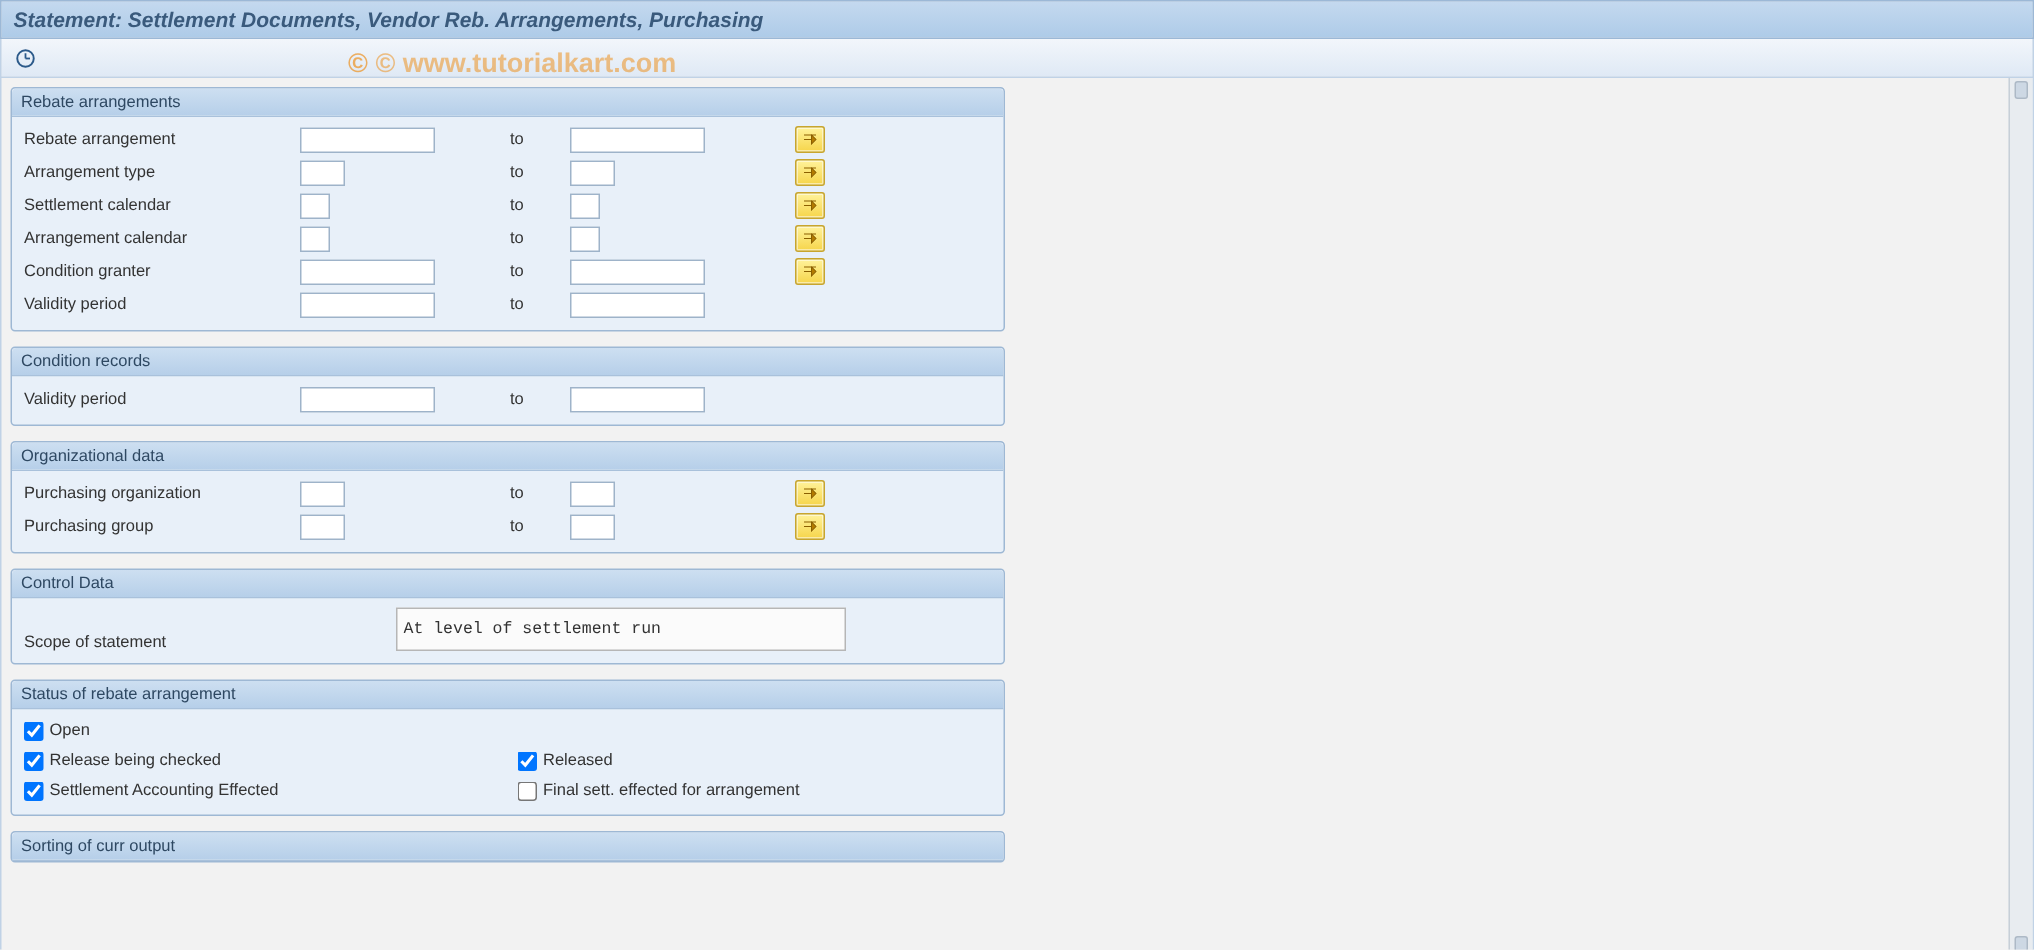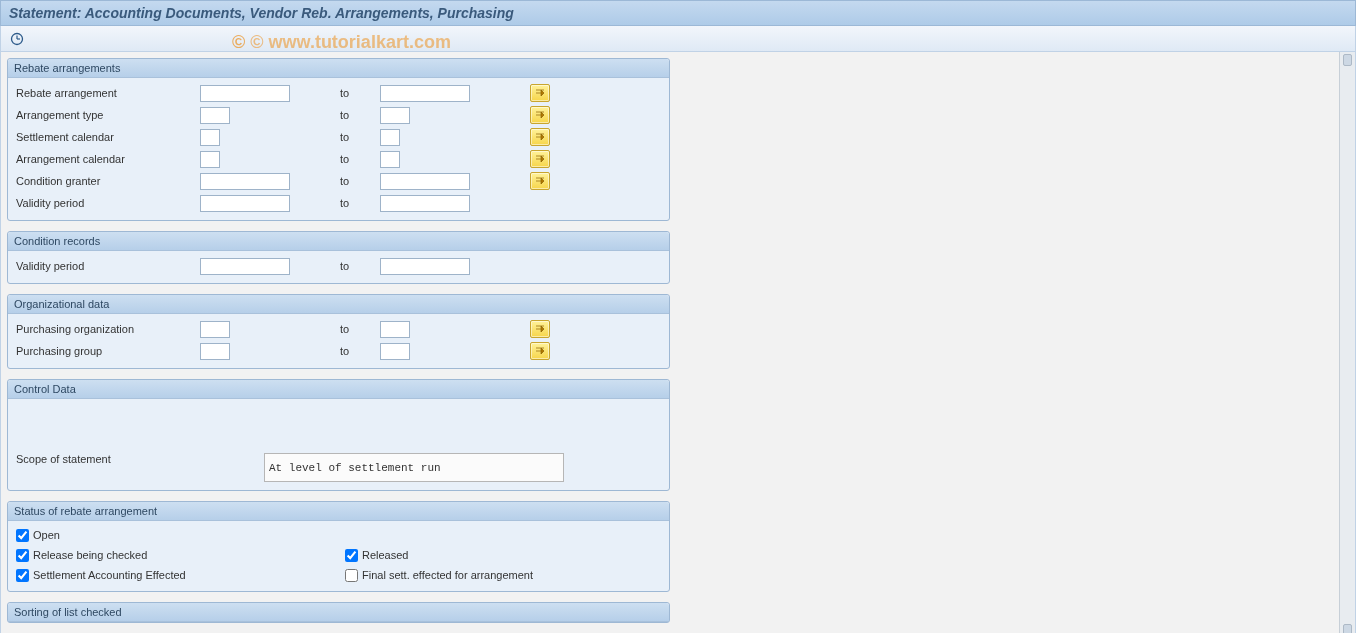--- a/index.html
+++ b/index.html
@@ -127,21 +127,21 @@
       align-items: center;
       padding: 2px 8px;
       min-height: 20px;
       gap: 4px;
     }
     .checkbox-row input[type=checkbox] {
       width: 13px; height: 13px;
     }
     .chk-col1 { width: 290px; display:flex; align-items:center; gap:4px;}
     .chk-col2 { display:flex; align-items:center; gap:4px;padding-left:35px;}
-    .scope-row { display:flex; align-items:flex-start; padding: 2px 8px; min-height: 22px; margin-top: 48px; }
+    .scope-row { display:flex; align-items:flex-end; padding: 2px 8px; min-height: 22px; }
     .scope-input {
       background: #fbfbfb;
       border: 1px solid #b6b6b6;
       height: 29px;
       width: 300px;
       padding: 0 4px;
       font-family: "Courier New", monospace;
       font-size: 11px;
       color: #333;
     }
@@ -152,21 +152,21 @@
       font-size: 18px;
       font-weight: bold;
       pointer-events: none;
     }
     .watermark .copy { color: rgba(237,145,33,0.7); }
   </style>
 </head>
 <body>
 
 <div class="title-bar">
-  <span>Statement: Accounting Documents, Vendor Reb. Arrangements, Purchasing</span>
+  <span>Statement: Settlement Documents, Vendor Reb. Arrangements, Purchasing</span>
 </div>
 
 <div class="toolbar">
   <span class="toolbar-icon">
     <svg width="14" height="14" viewBox="0 0 14 14">
       <circle cx="7" cy="7" r="5.5" fill="none" stroke="#2c5a8a" stroke-width="1.3"></circle>
       <line x1="7" y1="7" x2="7" y2="3.5" stroke="#2c5a8a" stroke-width="1.2"></line>
       <line x1="7" y1="7" x2="10" y2="7" stroke="#2c5a8a" stroke-width="1.2"></line>
     </svg>
   </span>
@@ -367,19 +367,19 @@
           </div>
           <div class="chk-col2">
             <input type="checkbox" style="">
             <span>Final sett. effected for arrangement</span>
           </div>
         </div>
       </div>
     </div>
 
     <div class="sap-group" style="margin-bottom:0">
-      <div class="sap-group-title">Sorting of list checked</div>
+      <div class="sap-group-title">Sorting of curr output</div>
     </div>
 
   </div>
   <div class="right-gap"></div>
   <div class="right-scrollbar"></div>
 </div>
 
 </body></html>

